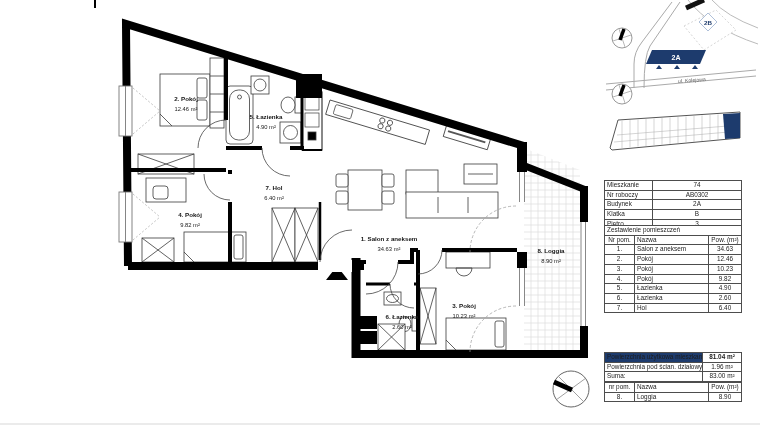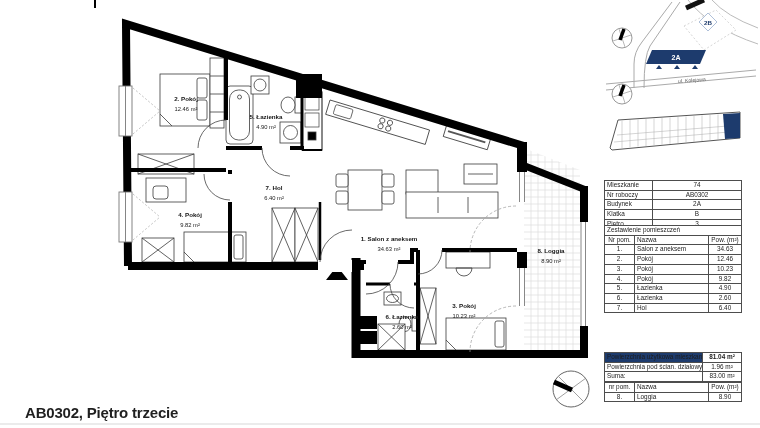--- a/index.html
+++ b/index.html
@@ -466,15 +466,14 @@
         <td class="tc">Pow. (m²)</td>
         </tr>
     <tr>
         <td class="tc">8.</td>
         <td>Loggia</td>
         <td class="tc">8.90</td>
         </tr>
   </tbody>
     </table>
 
-  <div id="footer-title">AB0302, Piętro trzecie</div>
   <div id="bottom-line"></div>
 </div>
 
 </body></html>

